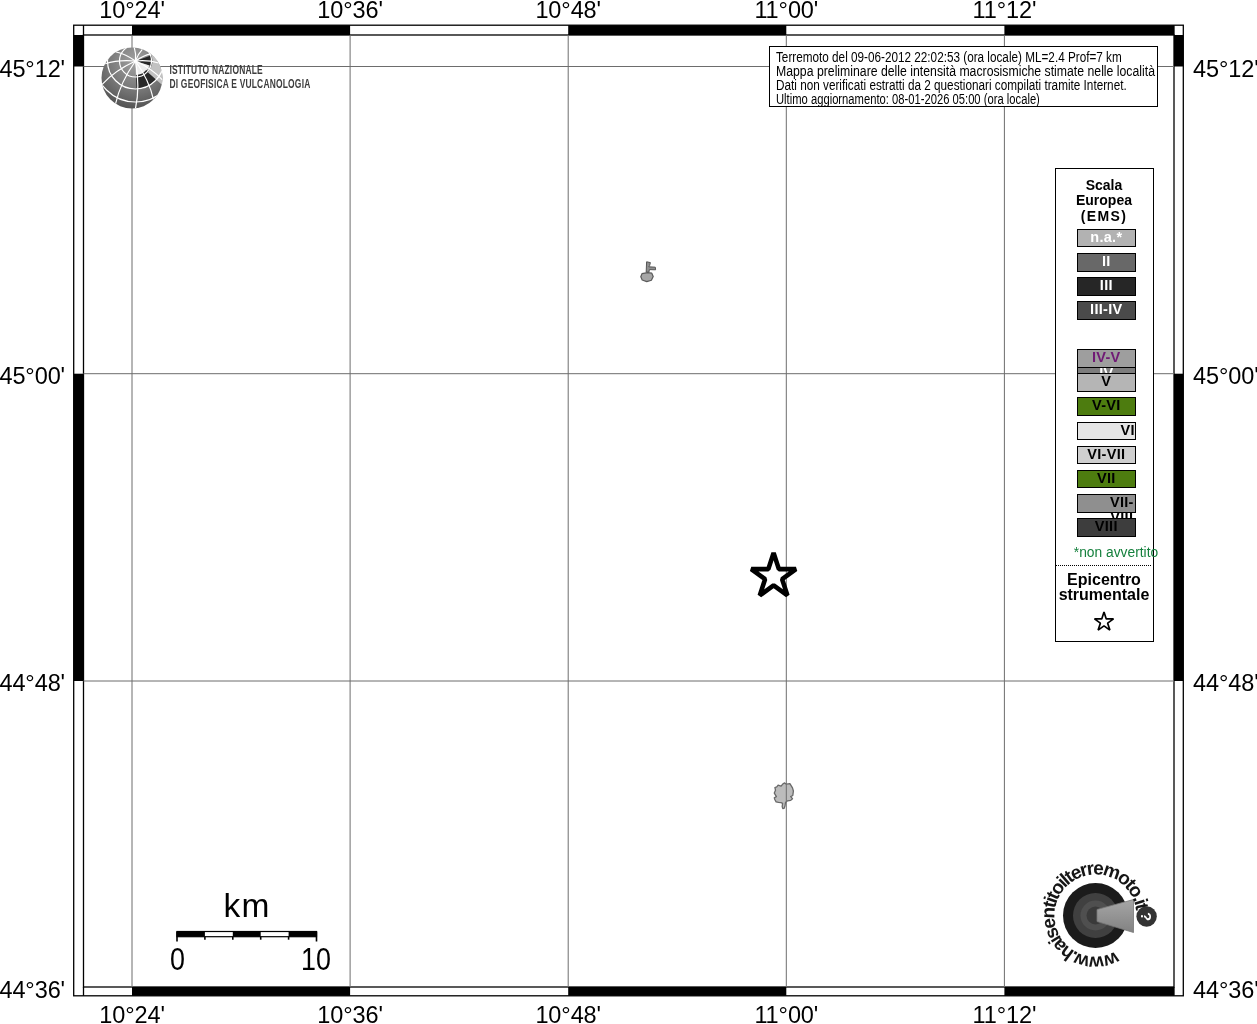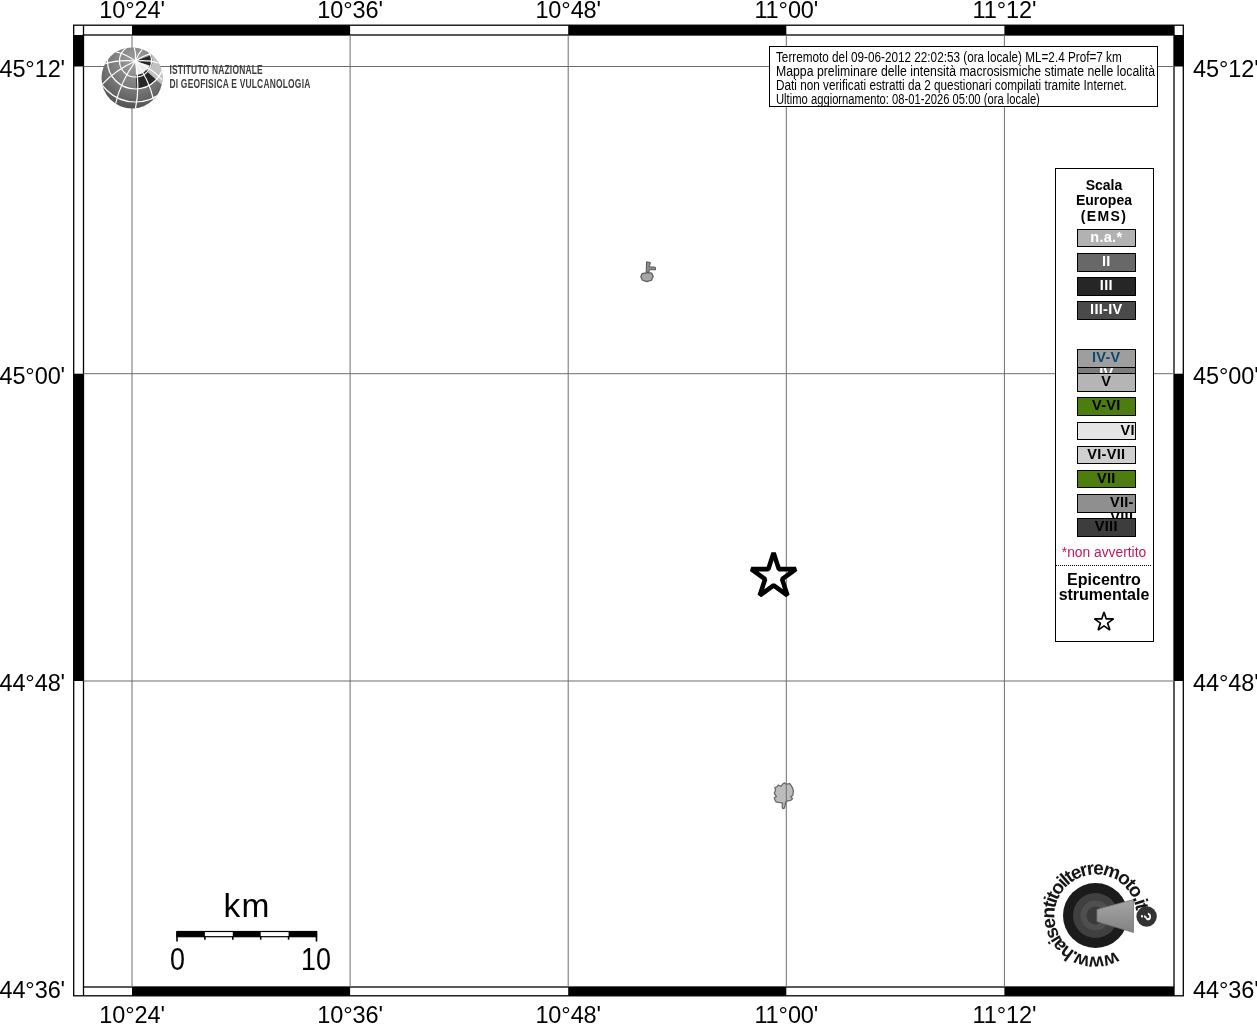--- a/index.html
+++ b/index.html
@@ -169,28 +169,28 @@
   </div>
 </div>
 
 <div class="abs" id="legend" style="left:1054.5px;top:168px;width:99px;height:473.5px;border:1.6px solid #000;background:#fff;box-sizing:border-box;font-weight:bold;">
   <div style="position:absolute;top:8.5px;left:0;width:100%;text-align:center;font-size:14px;line-height:15.5px;">Scala<br>Europea<br><span style="letter-spacing:1.4px;">(EMS)</span></div>
   <div class="sw" style="top:59.7px;background:#b2b2b2;color:#fff;">n.a.*</div>
   <div class="sw" style="top:83.8px;background:#686868;color:#fff;">II</div>
   <div class="sw" style="top:107.9px;background:#262626;color:#fff;">III</div>
   <div class="sw" style="top:132px;background:#4a4a4a;color:#fff;">III-IV</div>
   <div class="sw" style="top:156.1px;background:#7d7d7d;color:#fff;margin-top:40px;">IV</div>
-  <div class="sw" style="top:180.2px;background:#9e9e9e;color:#0c4a6e;">IV-V</div>
+  <div class="sw" style="top:180.2px;background:#9e9e9e;color:#701a75;">IV-V</div>
   <div class="sw" style="top:204.3px;background:#b5b5b5;color:#000;">V</div>
   <div class="sw" style="top:228.4px;background:#4d7c0f;color:#000;">V-VI</div>
   <div class="sw" style="top:252.5px;background:#e5e5e5;color:#000;text-align:right;">VI</div>
   <div class="sw" style="top:276.6px;background:#cfcfcf;color:#000;">VI-VII</div>
   <div class="sw" style="top:300.7px;background:#4d7c0f;color:#000;">VII</div>
   <div class="sw" style="top:324.8px;background:#8f8f8f;color:#000;padding-left:31px;">VII-VIII</div>
   <div class="sw" style="top:348.9px;background:#3d3d3d;color:#000;">VIII</div>
-  <div style="position:absolute;top:375.5px;left:0;width:100%;text-align:center;font-size:13.8px;font-weight:normal;color:#be185d;">*non avvertito</div>
+  <div style="position:absolute;top:375.5px;left:12px;width:100%;text-align:center;font-size:13.8px;font-weight:normal;color:#15803d;">*non avvertito</div>
   <div style="position:absolute;top:396.3px;left:0px;width:95.8px;border-top:1.8px dotted #000;"></div>
   <div style="position:absolute;top:402.5px;left:0;width:100%;text-align:center;font-size:16px;line-height:15px;">Epicentro<br>strumentale</div>
   <svg style="position:absolute;top:440px;left:35px;" width="26" height="26" viewBox="0 0 26 26">
     <path d="M13,3 L15.25,9.91 L22.51,9.91 L16.63,14.18 L18.88,21.09 L13,16.82 L7.12,21.09 L9.37,14.18 L3.49,9.91 L10.75,9.91 Z" fill="none" stroke="#000" stroke-width="1.7" stroke-linejoin="bevel"></path>
   </svg>
 </div>
 </div>
 
 </body></html>

